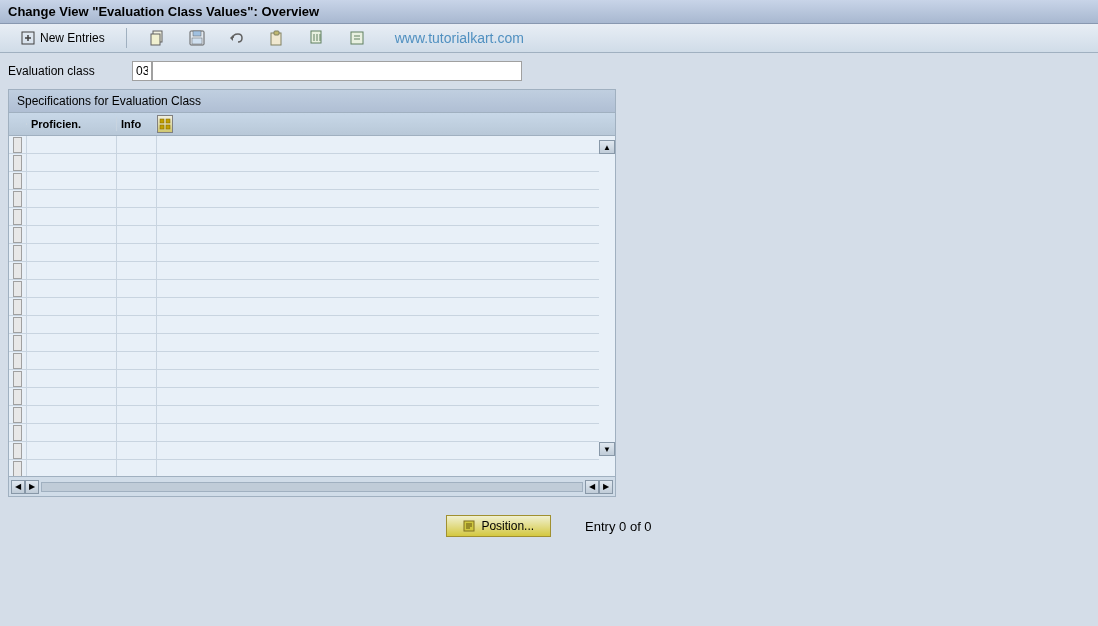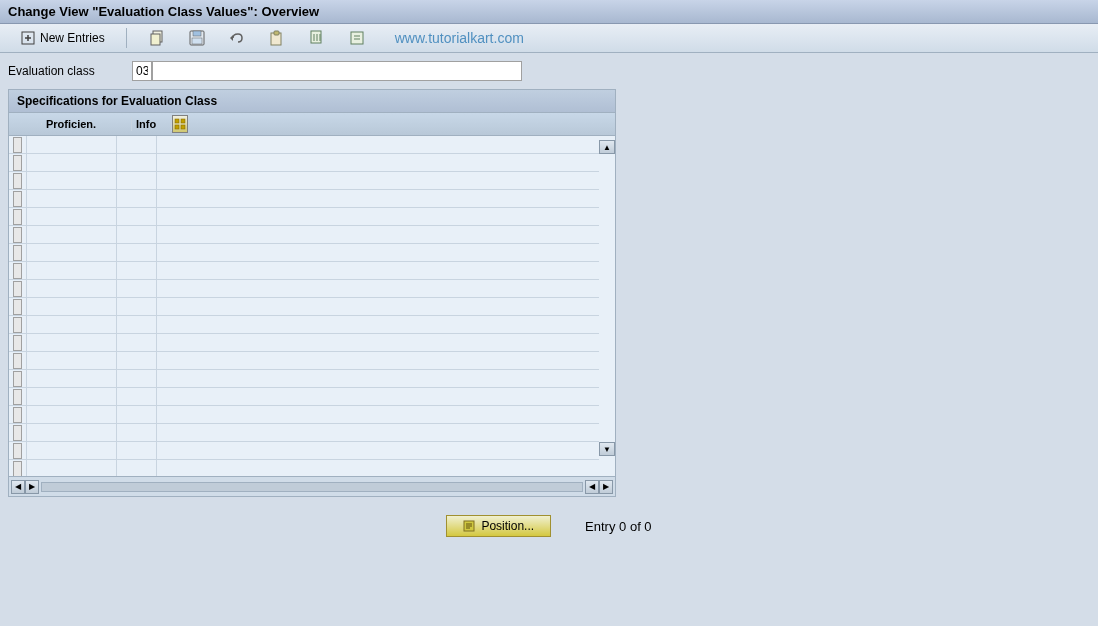--- a/index.html
+++ b/index.html
@@ -100,35 +100,35 @@
 
     
     .panel {
       border: 1px solid #a0b0c0;
       background: #e8f0f8;
     }
     .panel-header {
       background: linear-gradient(to bottom, #c0cfe0, #b0bfd4);
       padding: 4px 8px;
       font-size: 12px;
-      font-weight: bold;
+      font-weight: normal;
       border-bottom: 1px solid #a0b0c0;
     }
 
     
     .table-wrapper {
       position: relative;
       overflow: hidden;
     }
     .table-header-row {
       display: flex;
       align-items: center;
       background: linear-gradient(to bottom, #c8d8e8, #b8c8d8);
       border-bottom: 1px solid #a0b0c0;
-      padding: 2px 15px;
+      padding: 2px 0;
     }
     .col-select { width: 18px; min-width: 18px; }
     .col-proficiency { width: 90px; min-width: 90px; }
     .col-info { width: 40px; min-width: 40px; }
     .col-description { flex: 1; }
 
     .th {
       font-size: 12px;
       font-weight: bold;
       padding: 2px 4px;

